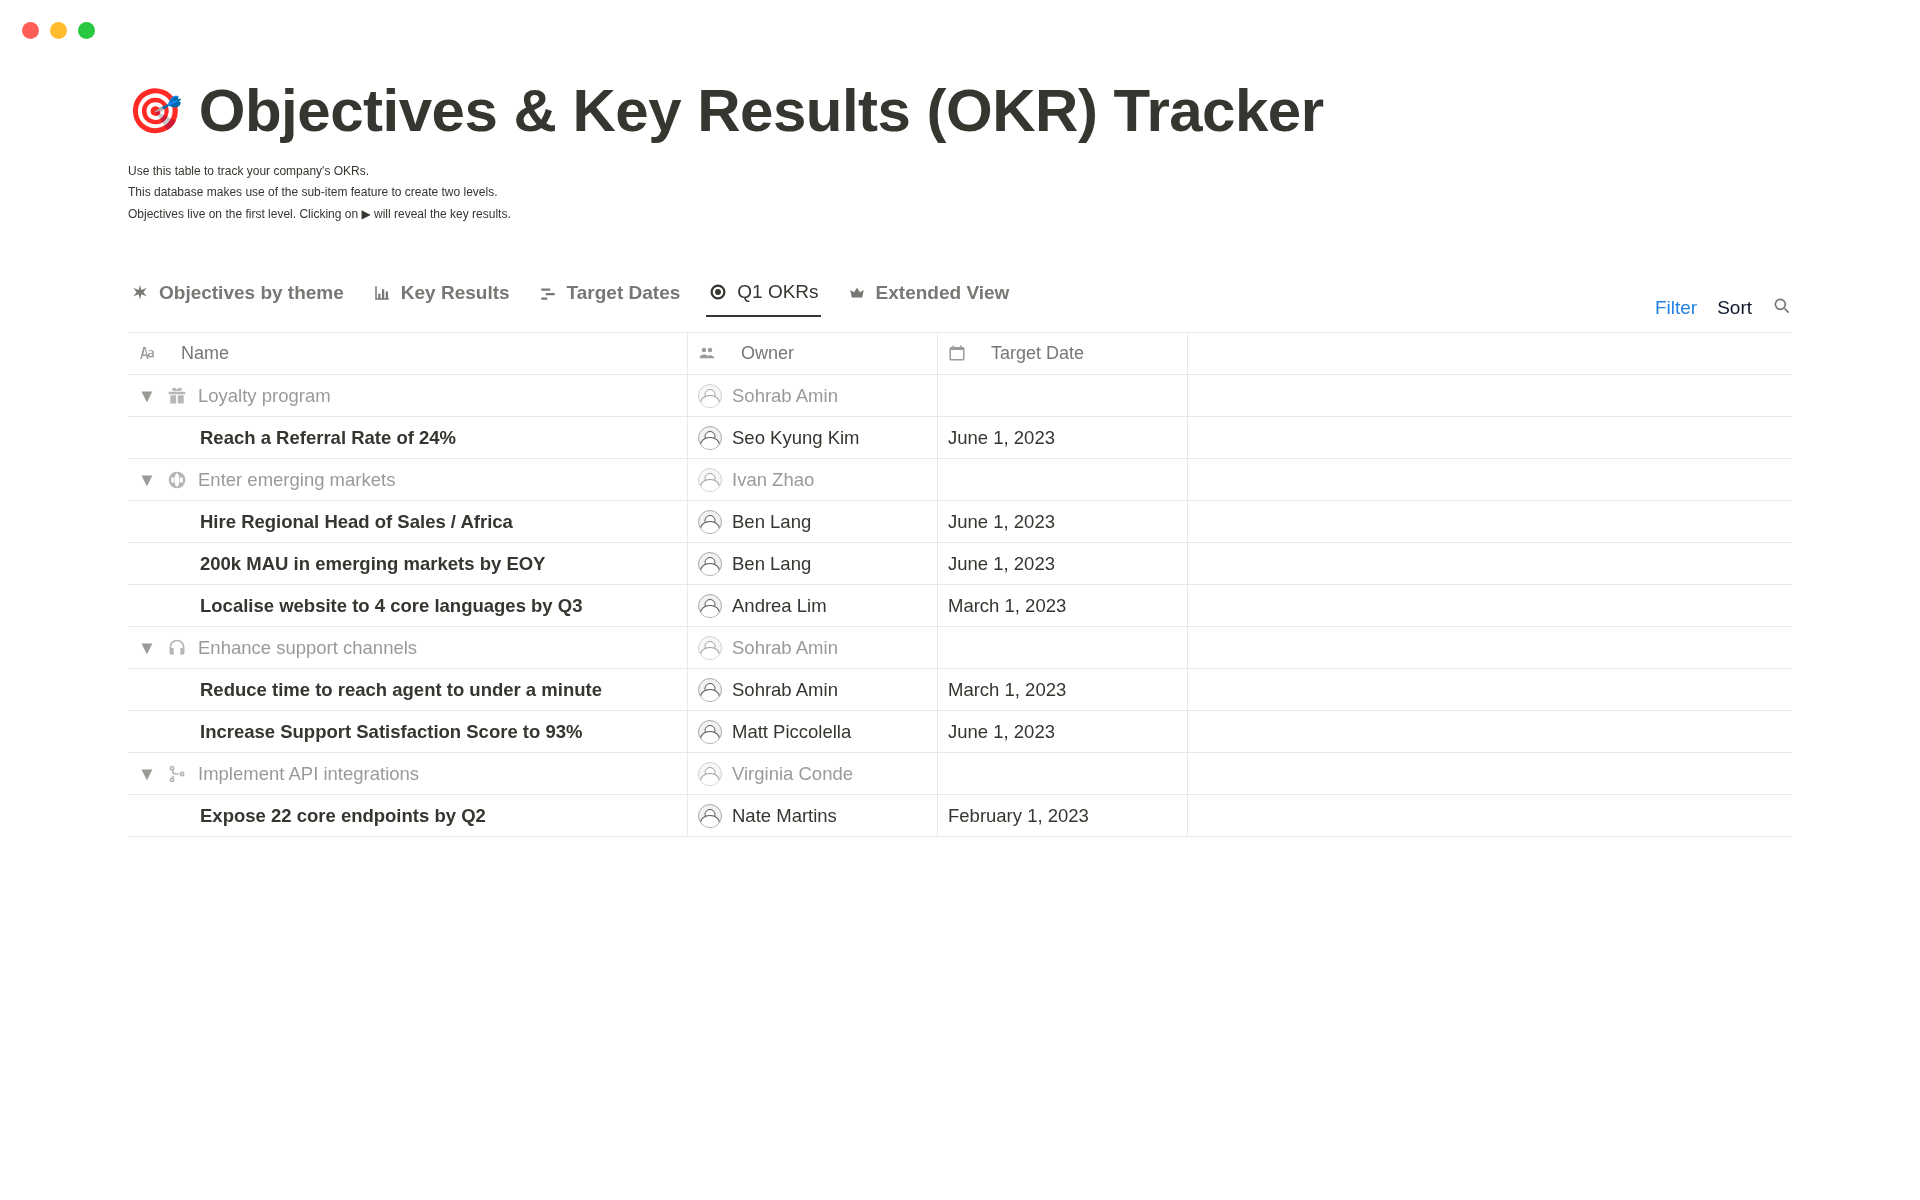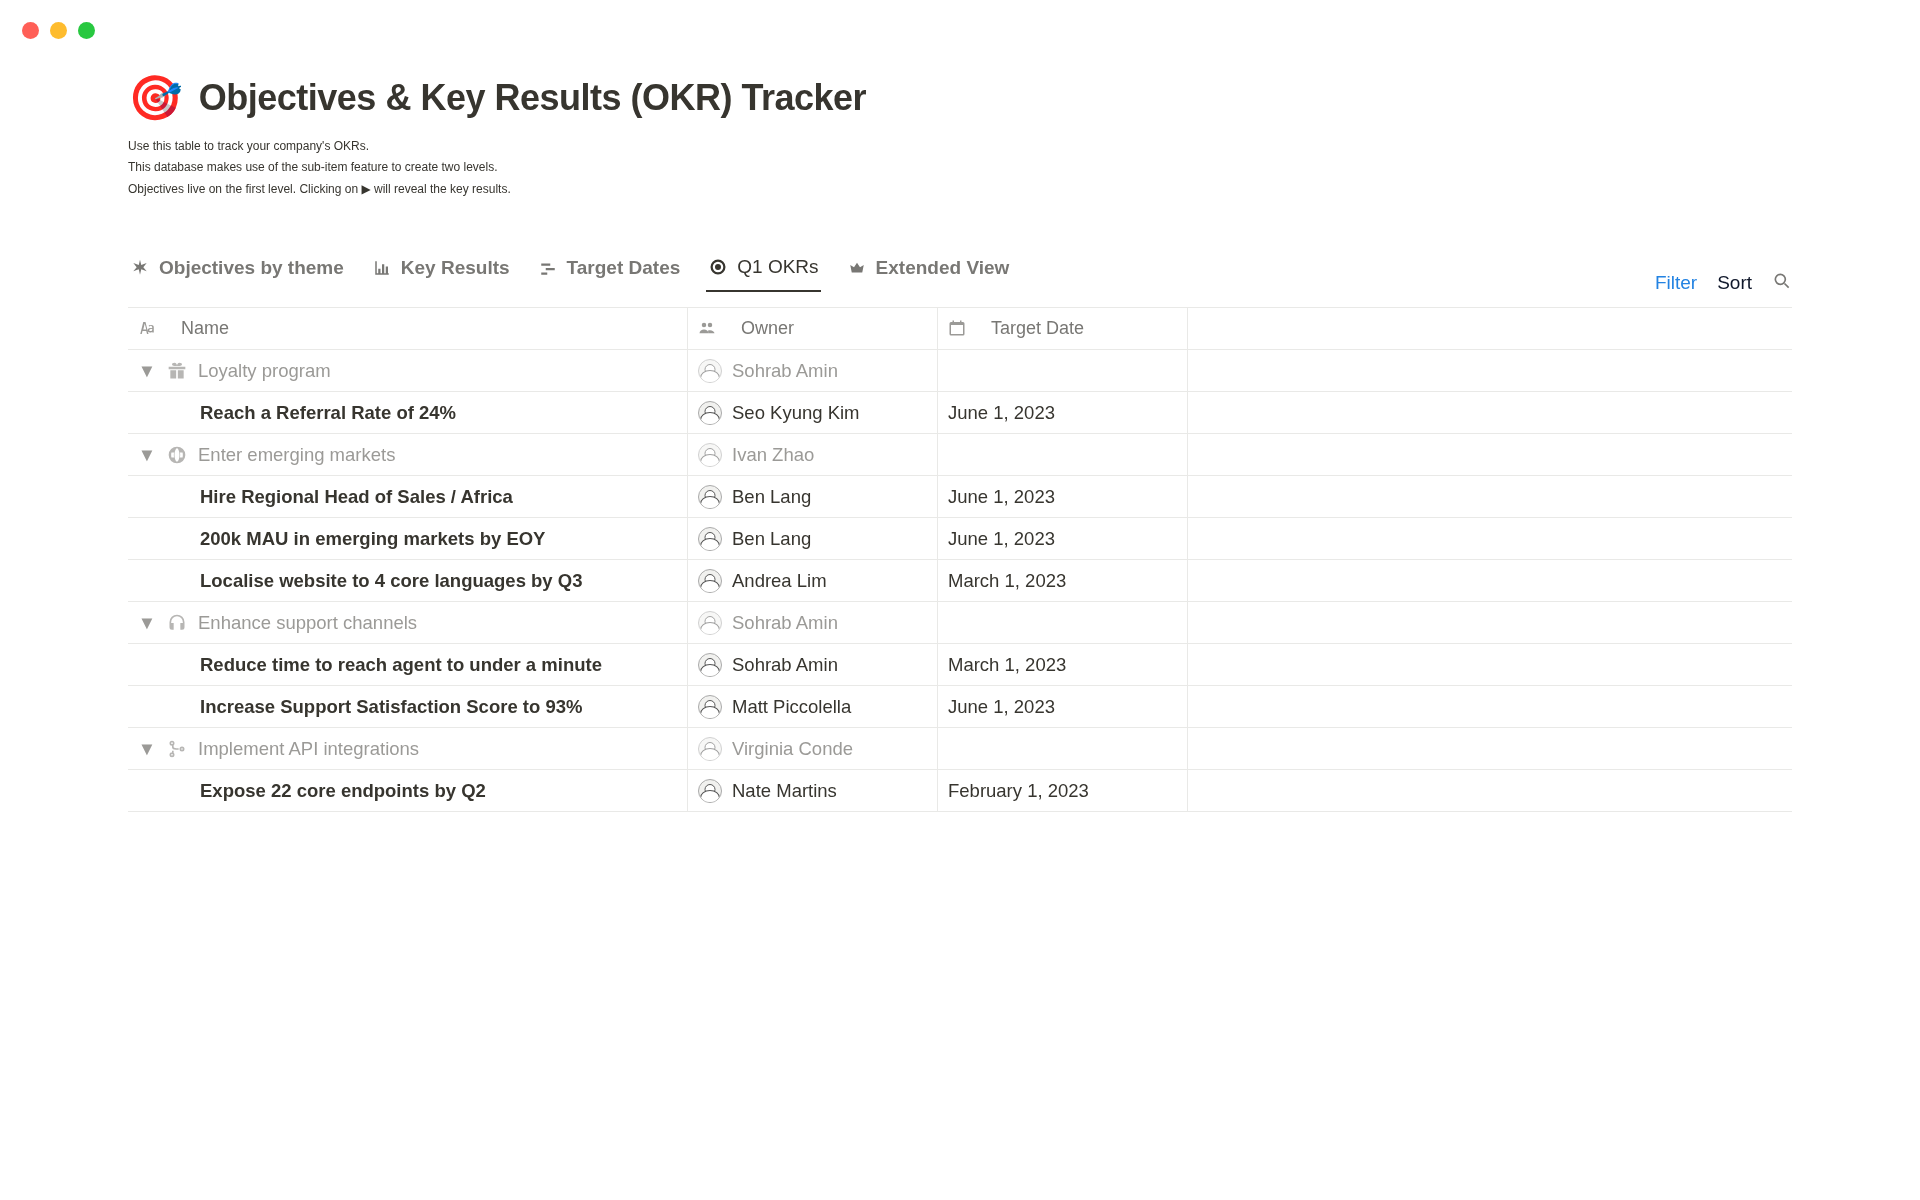--- a/index.html
+++ b/index.html
@@ -4,21 +4,21 @@
 <style>
 * { margin:0; padding:0; box-sizing:border-box; }
 html,body { width:1920px; height:1200px; background:#fff; font-family:-apple-system,BlinkMacSystemFont,"Segoe UI",Helvetica,Arial,sans-serif; color:#37352f; }
 .window { width:100%; height:100%; position:relative; }
 .traffic-lights { position:absolute; top:22px; left:22px; display:flex; gap:11px; }
 .tl { width:17px; height:17px; border-radius:50%; }
 .tl.red{background:#ff5f57;} .tl.yellow{background:#febc2e;} .tl.green{background:#28c840;}
 .content { padding:76px 128px 0 128px; }
 .title-row { display:flex; align-items:center; gap:16px; margin-bottom:18px; }
 .title-icon { font-size:44px; line-height:1; }
-.title { font-size:36px; font-weight:700; letter-spacing:-0.5px;text-align:right; }
+.title { font-size:60px; font-weight:700; letter-spacing:-0.5px;text-align:right; }
 .desc { font-size:12px; line-height:1.45; color:#37352f; margin-bottom:4px; }
 .tabs { margin-top:34px; display:flex; align-items:center; border-bottom:1px solid #e9e9e7; }
 .tablist { display:flex; gap:24px; }
 .tab { display:flex; align-items:center; gap:9px; font-size:19px; color:#787774; padding:8px 2px 12px 2px; cursor:pointer;font-weight:bold; }
 .tab.active { color:#37352f; font-weight:500; border-bottom:2.5px solid #37352f; margin-bottom:-1px; }
 .tab-icon { width:20px; height:20px; display:inline-flex; align-items:center; justify-content:center; }
 .tab-icon svg { fill:currentColor; }
 .tabs-right { margin-left:auto; display:flex; align-items:center; gap:20px; padding-bottom:12px;margin-top:39px; }
 .filter { color:#2383e2; font-size:19px; cursor:pointer; }
 .sort { color:#0f172a; font-size:19px; cursor:pointer; }

